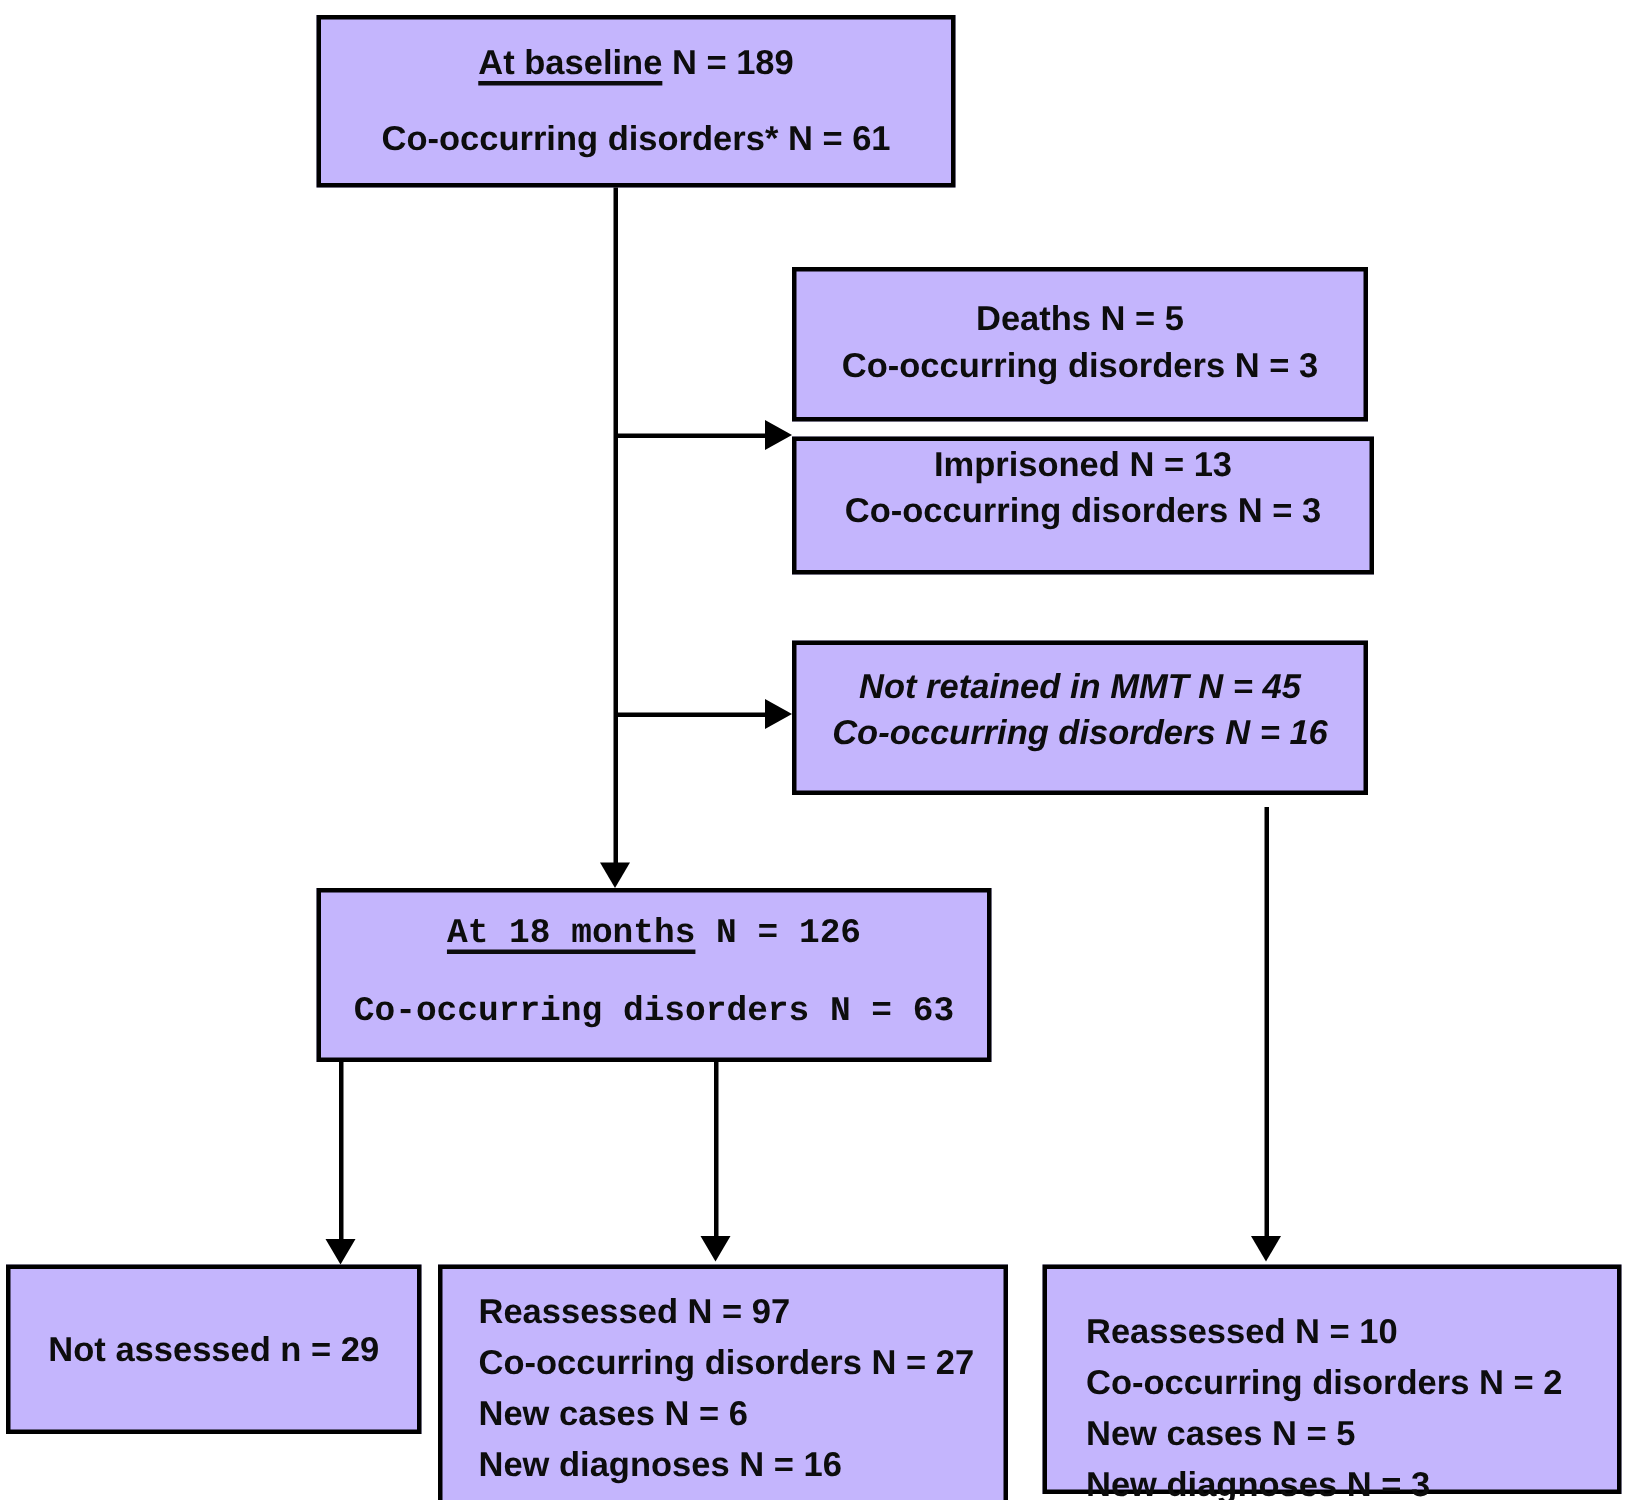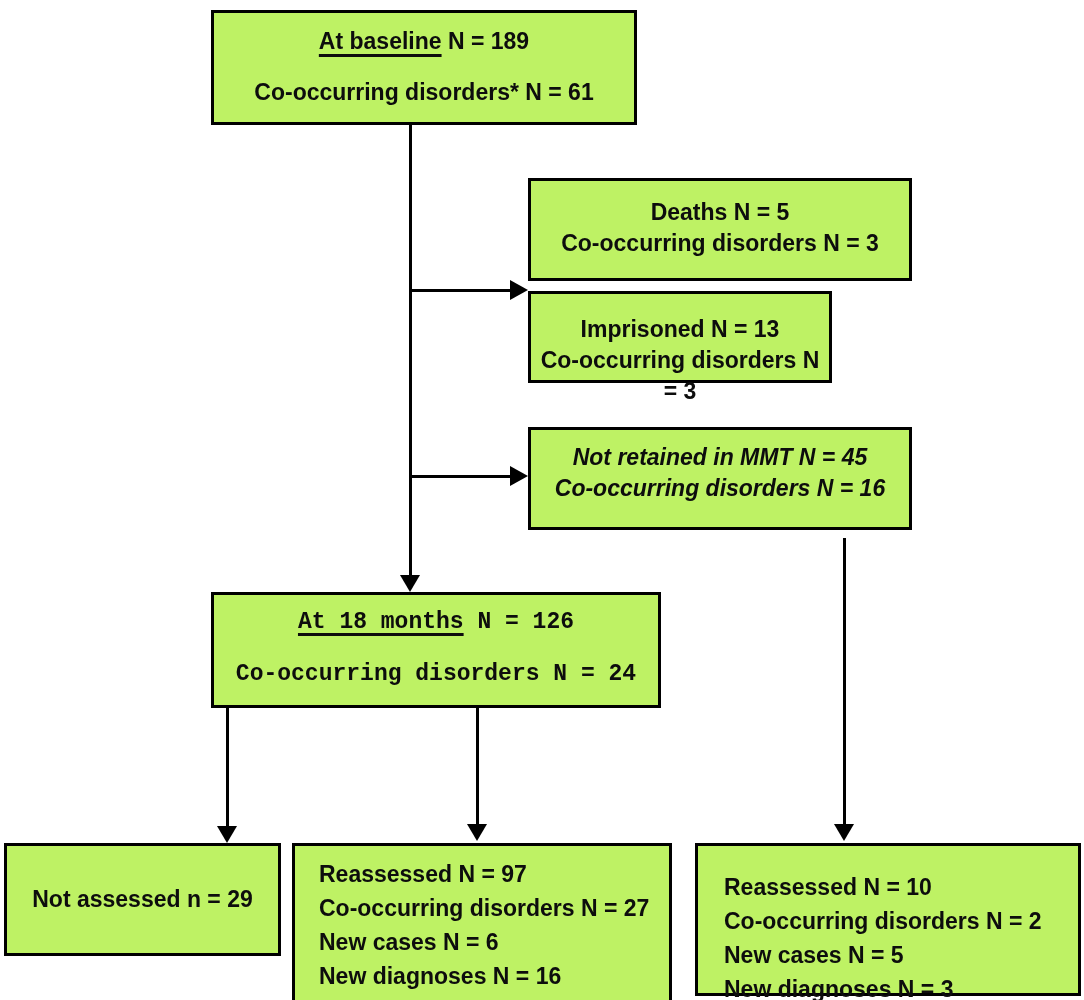--- a/index.html
+++ b/index.html
@@ -15,43 +15,43 @@
     font-family: "Liberation Sans", sans-serif;
     font-weight: bold;
     color: #0d0d0d;
     font-size: 23px;
     overflow: hidden;
   }
   .box {
     position: absolute;
     box-sizing: border-box;
     border: 3px solid #000000;
-    background: #bef264;
+    background: #c4b5fd;
     gap: 15px;
   }
   .ln { line-height: 31px; }
   .ctr { text-align: center; }
   .u {
     text-decoration: underline;
     text-decoration-thickness: 2.5px;
     text-underline-offset: 5px;
   }
   
   .b-baseline {
     left: 211px; top: 10px; width: 426px; height: 115px;
     display: flex; flex-direction: column; justify-content: space-between;
     padding: 13px 6px 14px 6px;
   }
   .b-deaths {
     left: 528px; top: 178px; width: 384px; height: 103px;
     padding-top: 16px;
   }
   .b-imprisoned {
-    left: 528px; top: 291px; width: 304px; height: 92px;
-    padding-top: 20px;
+    left: 528px; top: 291px; width: 388px; height: 92px;
+    padding-top: 0;
   }
   .b-notretained {
     left: 528px; top: 427px; width: 384px; height: 103px;
     padding-top: 12px;
     font-style: italic;
   }
   .b-at18 {
     left: 211px; top: 592px; width: 450px; height: 116px;
     display: flex; flex-direction: column; justify-content: space-between;
     padding: 12px 6px 15px 6px;
@@ -118,21 +118,21 @@
     <div class="ln ctr">Co-occurring disorders N = 3</div>
   </div>
 
   <div class="box b-notretained">
     <div class="ln ctr">Not retained in MMT N = 45</div>
     <div class="ln ctr">Co-occurring disorders N = 16</div>
   </div>
 
   <div class="box b-at18">
     <div class="ln ctr"><span class="u">At 18 months</span><span> N = 126</span></div>
-    <div class="ln ctr">Co-occurring disorders N = 24</div>
+    <div class="ln ctr">Co-occurring disorders N = 63</div>
   </div>
 
   <div class="box b-notassessed">
     <div class="ln ctr">Not assessed n = 29</div>
   </div>
 
   <div class="box b-reassessed97">
     <div class="ln">Reassessed N = 97</div>
     <div class="ln">Co-occurring disorders N = 27</div>
     <div class="ln">New cases N = 6</div>

